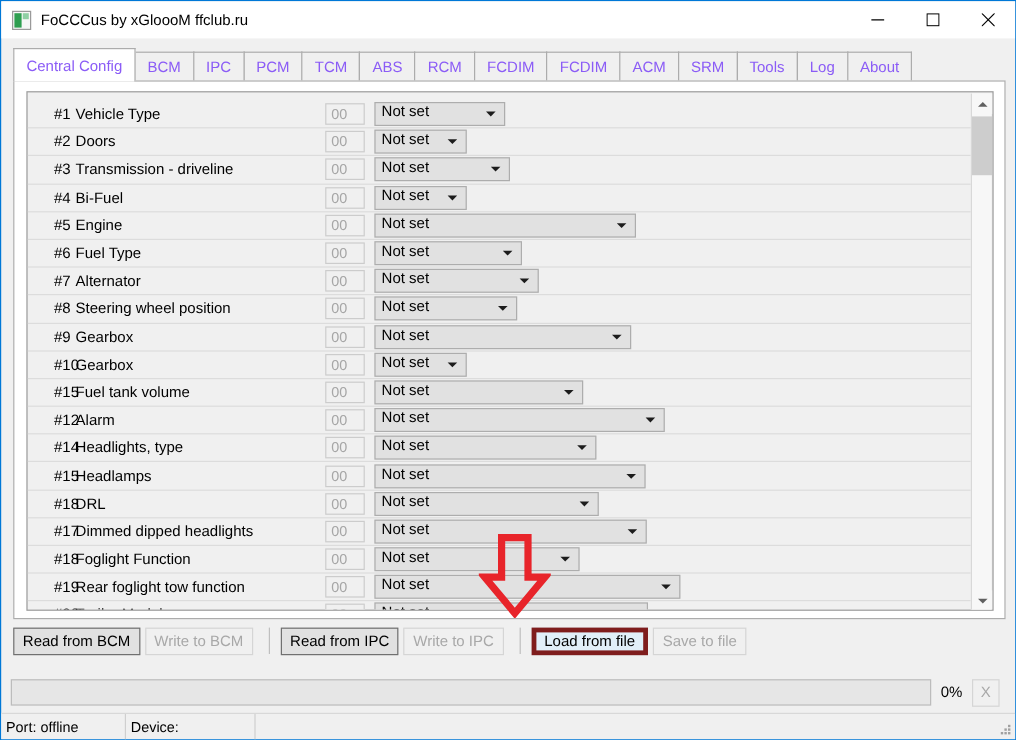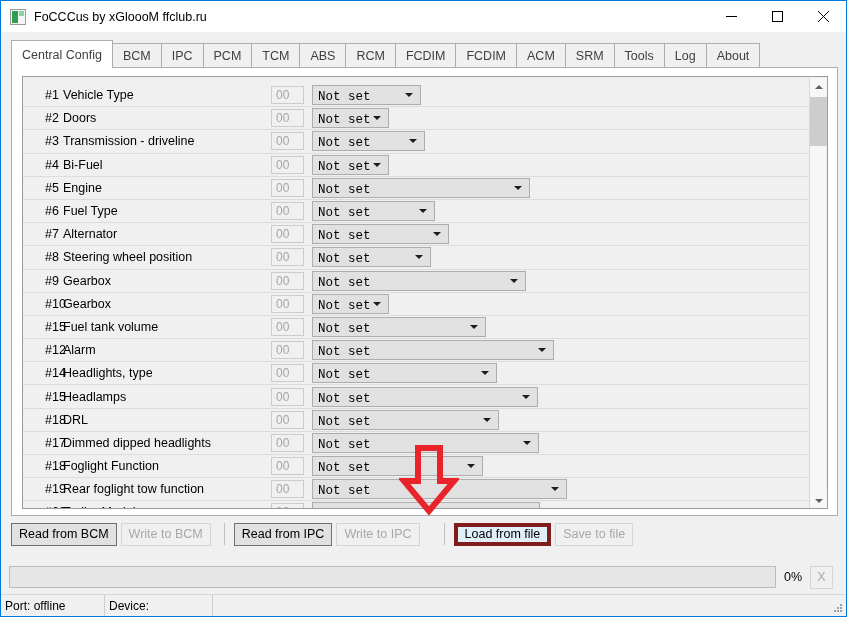--- a/index.html
+++ b/index.html
@@ -59,21 +59,21 @@
     position: absolute; left: 10px; top: 40px;
     width: 827px; height: 27px;
     display: flex; align-items: flex-end;
   }
   .tab {
     height: 25px;
     border: 1px solid #acacac;
     border-bottom: none;
     background: #f0f0f0;
     font-size: 12.5px;
-    color: #404040;
+    color: #8b5cf6;
     display: flex; align-items: center; justify-content: flex-start;
     padding: 0 10px;
     margin-right: -1px;
     position: relative;
     white-space: nowrap;
   }
   .tab.active {
     background: #ffffff;
     height: 28px;
     z-index: 3;
@@ -131,25 +131,24 @@
     color: #a6a6a6;
     display: flex; align-items: center;
     padding-left: 4px;
   }
   .combo {
     flex: none;
     margin-left: 8px;
     height: 20px;
     background: #e1e1e1;
     border: 1px solid #adadad;
-    display: flex; align-items: flex-end;
+    display: flex; align-items: flex-start;
     position: relative;
     font-size: 12.5px;
     color: #000;
-    font-family: Liberation Mono, monospace;
   }
   .combo .combo-text {
     padding-left: 5px;
     white-space: nowrap;
   }
   .combo .combo-arrow {
     position: absolute;
     right: 7px; top: 50%;
     margin-top: -2px;
     width: 0; height: 0;
@@ -542,21 +541,21 @@
         </div>
       </div>
     </div>
   </div>
 
   <div id="buttonbar">
       <div class="btn" style="margin-right: 4px;">Read from BCM</div>
       <div class="btn disabled" style="margin-right: 4px;">Write to BCM</div>
       <div class="sep"></div>
       <div class="btn" style="margin-right: 4px;">Read from IPC</div>
-      <div class="btn disabled" style="margin-right: 15px;">Write to IPC</div>
+      <div class="btn disabled" style="margin-right: 4px;">Write to IPC</div>
       <div class="sep"></div>
       <div class="btn focused" style="margin-right: 4px;">Load from file</div>
       <div class="btn disabled" style="margin-right: 4px;">Save to file</div>
     </div>
 
   <div id="progressarea">
     <div id="progressbar"></div>
     <div id="progress-pct">0%</div>
     <div id="cancel-btn">X</div>
   </div>

